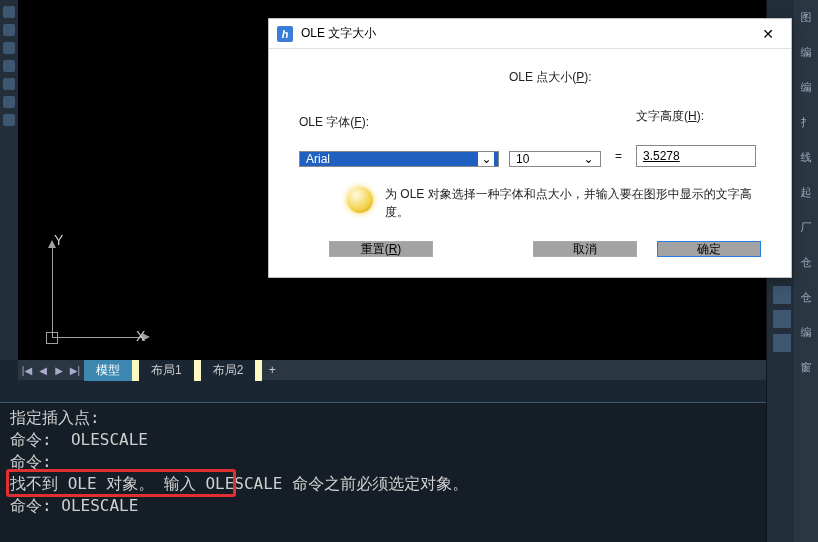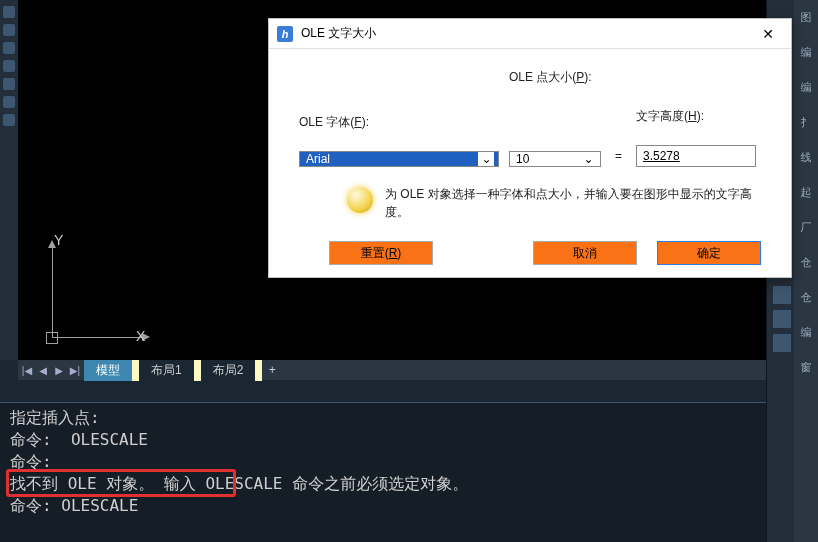--- a/index.html
+++ b/index.html
@@ -244,23 +244,23 @@
     }
     .tip-text { font-size: 12px; line-height: 18px; color: #222; }
     .dialog-buttons {
       display: flex;
       gap: 20px;
       justify-content: flex-start;
       padding: 0 0 0 30px;
       margin-top: 8px;
     }
     .btn {
-      width: 104px; height: 24px;
+      width: 104px; height: 16px;
       border: 1px solid #aaa;
-      background: #f97316;
+      background: #a3a3a3;
       cursor: pointer;
       font-size: 12px;
       color: #000;
       display: flex; align-items: center; justify-content: center;
     }
     .btn.primary { border: 1px solid #2a7de1; }
     .btn-spacer { flex: 1; }
     .cmd-line { white-space: pre; }
     .underline { text-decoration: underline; }
   </style>

